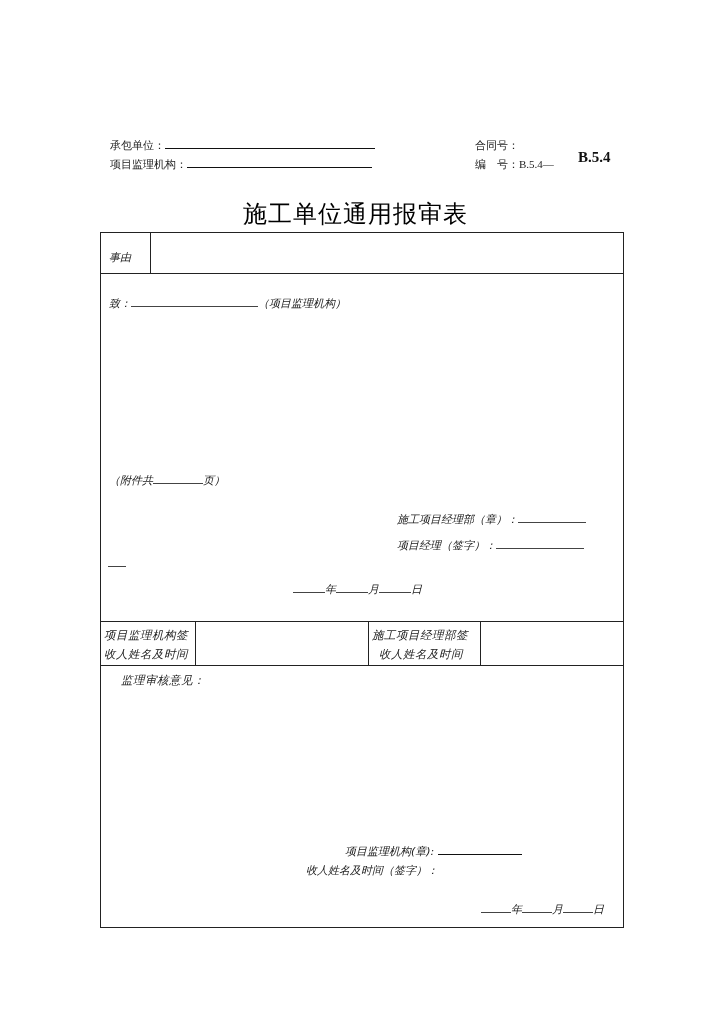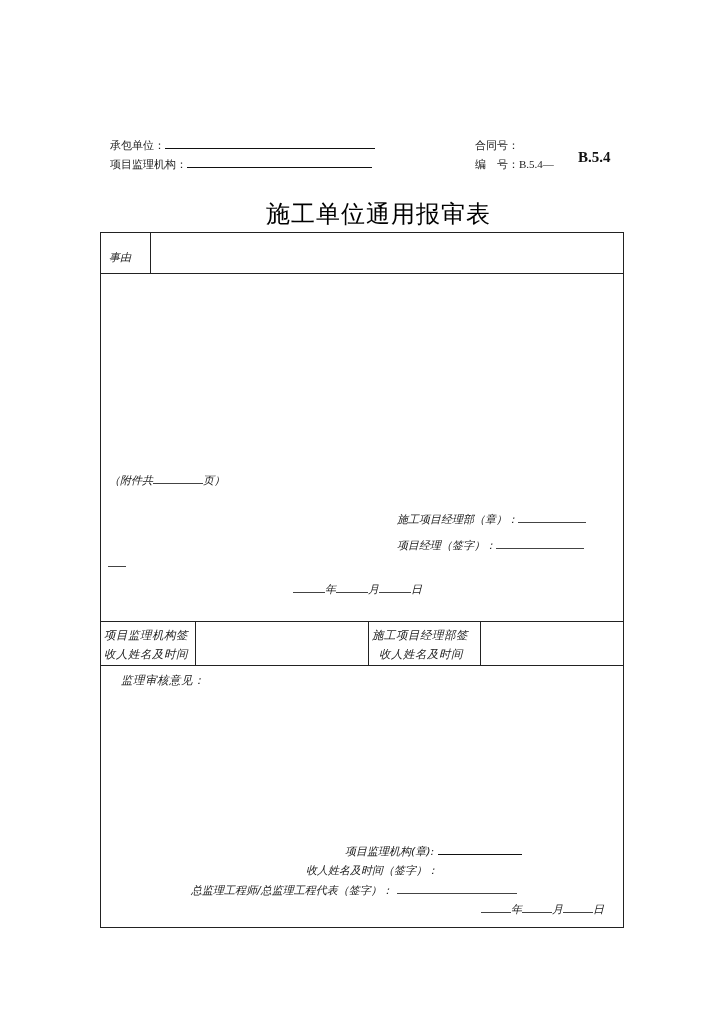--- a/index.html
+++ b/index.html
@@ -3,21 +3,21 @@
 <meta charset="utf-8">
 <style>
   html, body { margin:0; padding:0; background:#ffffff; }
   body { width:724px; height:1024px; position:relative; overflow:hidden;
          font-family:"DejaVu Sans", "Liberation Sans", sans-serif; color:#111; }
   .abs { position:absolute; white-space:nowrap; }
   .code { font-family:Liberation Serif, serif; font-weight:bold; font-size:15px;margin-top:41px; }
   .small { font-size:11px; color:#222; }
   .uline { display:inline-block; border-bottom:1px solid #111; height:10px; vertical-align:baseline; }
   .uline.thin { border-bottom:1px solid #444; }
-  .title { font-size:24px; letter-spacing:1px; color:#000;margin-left:23px; }
+  .title { font-size:24px; letter-spacing:1px; color:#000; }
   .tbl { position:absolute; left:100px; top:232px; width:524px; height:696px;
          border:1.5px solid #222; box-sizing:border-box; }
   .hline { position:absolute; left:0; right:0; height:0; border-top:1.2px solid #222; }
   .vline { position:absolute; width:0; border-left:1.2px solid #222; }
   .txt { position:absolute; white-space:nowrap; font-size:11px; color:#222;font-style:italic; }
   .serif { font-family:"Liberation Serif", "DejaVu Serif", serif;margin-top:18px; }
 </style>
 </head>
 <body>
 
@@ -41,20 +41,23 @@
 <div class="tbl">
 
   <div class="hline" style="top:40px;"></div>
   <div class="hline" style="top:388px;"></div>
   <div class="hline" style="top:432px;"></div>
 
   <div class="vline" style="left:49px; top:0; height:40px;"></div>
   <div class="txt" style="left:8px; top:17px;">事由</div>
   <div style="position:absolute; left:51px; top:0; width:471px; height:40px;"></div>
 
+  <div class="txt" style="left:8px; top:63px;">
+    <span>致：</span><span class="uline thin" style="width:127px;"></span><span>（项目监理机构）</span>
+  </div>
   <div style="position:absolute; left:8px; top:85px; width:505px; height:150px;"></div>
   <div class="txt" style="left:8px; top:240px;">
     <span>（附件共</span><span class="uline thin" style="width:50px;"></span><span>页）</span>
   </div>
   <div class="txt" style="left:296px; top:279px;">
     <span>施工项目经理部（章）：</span><span class="uline thin" style="width:68px;"></span>
   </div>
   <div class="txt" style="left:296px; top:305px;">
     <span>项目经理（签字）：</span><span class="uline thin" style="width:88px;"></span>
   </div>
@@ -74,19 +77,16 @@
   <div style="position:absolute; left:381px; top:389px; width:140px; height:42px;"></div>
 
   <div class="txt" style="left:20px; top:440px; font-size:11.5px; letter-spacing:0.5px;">监理审核意见：</div>
   <div style="position:absolute; left:8px; top:460px; width:505px; height:130px;"></div>
   <div class="txt" style="left:244px; top:611px;text-align:center;">
     <span>项目监理机构(章):</span><span class="uline" style="width:84px; margin-left:4px;"></span>
   </div>
   <div class="txt" style="left:205px; top:630px;">
     <span>收人姓名及时间（签字）：</span>
   </div>
-  <div class="txt" style="left:90px; top:650px;">
-    <span>总监理工程师/总监理工程代表（签字）：</span><span class="uline thin" style="width:120px; margin-left:4px;"></span>
-  </div>
   <div class="txt" style="left:380px; top:669px;">
     <span class="uline thin" style="width:30px;"></span><span>年</span><span class="uline thin" style="width:30px;"></span><span>月</span><span class="uline thin" style="width:30px;"></span><span>日</span>
   </div>
 </div>
 
 </body></html>

